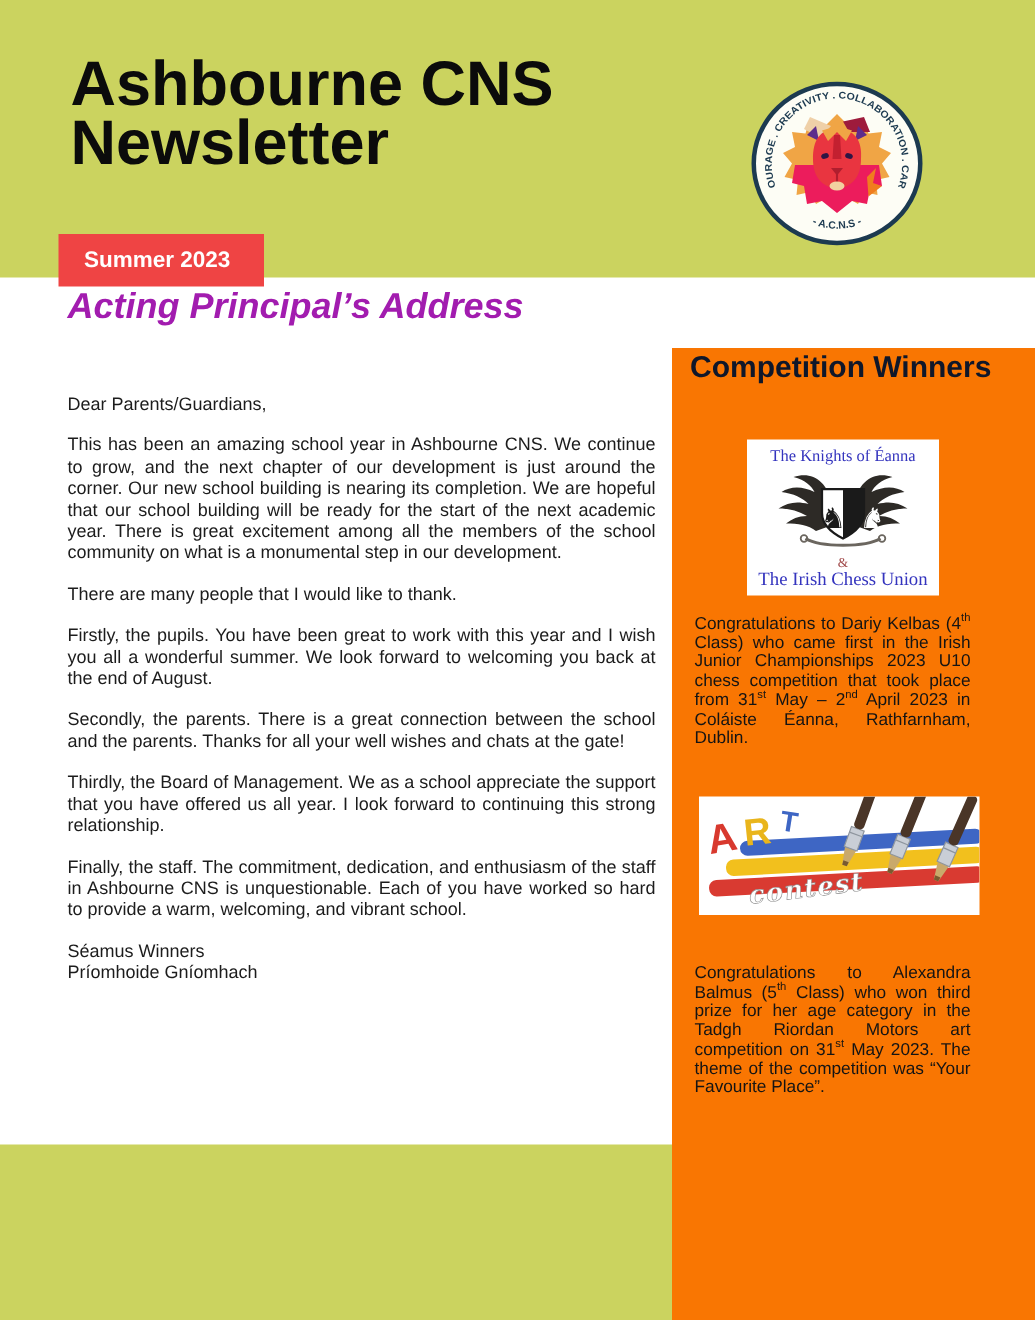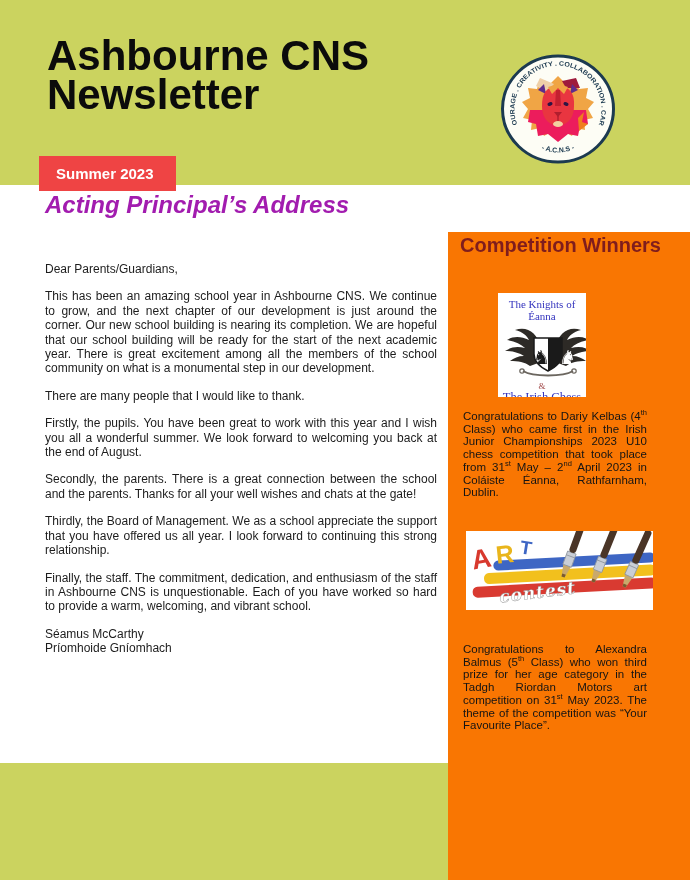--- a/index.html
+++ b/index.html
@@ -14,22 +14,22 @@
          color:#ffffff;font-weight:bold;font-size:15px;line-height:35px;padding-left:17px;
          box-sizing:border-box;}
   .section-heading{position:absolute;left:45px;top:191px;margin:0;font-size:24px;
          font-weight:bold;font-style:italic;color:#a21caf;}
   .letter{position:absolute;left:45px;top:262px;width:392px;font-size:12px;line-height:14.4px;
          color:#1c1c1c;text-align:justify;}
   .letter p{margin:0 0 13px 0;}
   .letter .sig{margin:0;}
   .sidebar{position:absolute;left:448px;top:232px;width:242px;height:648px;background:#F97602;}
   .sidebar-heading{position:absolute;left:12px;top:2px;margin:0;font-size:20px;
-         font-weight:bold;color:#7f1d1d;}
-  .chess-card{position:absolute;left:50px;top:61px;width:88px;height:104px;background:#ffffff;
+         font-weight:bold;color:#0f172a;}
+  .chess-card{position:absolute;left:50px;top:61px;width:128px;height:104px;background:#ffffff;
          text-align:center;color:#3434BE;overflow:hidden;}
   .chess-title{font-family:"Liberation Serif",serif;font-size:11px;margin-top:5px;}
   .chess-amp{font-family:"Liberation Serif",serif;font-size:9px;color:#A04848;line-height:8px;}
   .chess-sub{font-family:"Liberation Serif",serif;font-size:12.5px;}
   .side-text{position:absolute;left:15px;width:184px;margin:0;font-size:11.5px;
          line-height:12.7px;color:#141414;text-align:justify;}
   .chess-text{top:178px;}
   .art-text{top:411px;}
   .art-card{position:absolute;left:18px;top:299px;width:187px;height:79px;background:#ffffff;
          overflow:hidden;}
@@ -79,21 +79,21 @@
   <h2 class="section-heading">Acting Principal’s Address</h2>
 
   <div class="letter">
     <p>Dear Parents/Guardians,</p>
     <p>This has been an amazing school year in Ashbourne CNS. We continue to grow, and the next chapter of our development is just around the corner. Our new school building is nearing its completion. We are hopeful that our school building will be ready for the start of the next academic year. There is great excitement among all the members of the school community on what is a monumental step in our development.</p>
     <p>There are many people that I would like to thank.</p>
     <p>Firstly, the pupils. You have been great to work with this year and I wish you all a wonderful summer. We look forward to welcoming you back at the end of August.</p>
     <p>Secondly, the parents. There is a great connection between the school and the parents. Thanks for all your well wishes and chats at the gate!</p>
     <p>Thirdly, the Board of Management. We as a school appreciate the support that you have offered us all year. I look forward to continuing this strong relationship.</p>
     <p>Finally, the staff. The commitment, dedication, and enthusiasm of the staff in Ashbourne CNS is unquestionable. Each of you have worked so hard to provide a warm, welcoming, and vibrant school.</p>
-    <p class="sig">Séamus McCarthy</p>
+    <p class="sig">Séamus Winners</p>
     <p class="sig">Príomhoide Gníomhach</p>
   </div>
 
   <aside class="sidebar">
     <h2 class="sidebar-heading">Competition Winners</h2>
 
     <div class="chess-card">
       <div class="chess-title">The Knights of Éanna</div>
       <svg viewBox="0 0 90 56" width="100" height="56">
         <g fill="#2d2a26">

